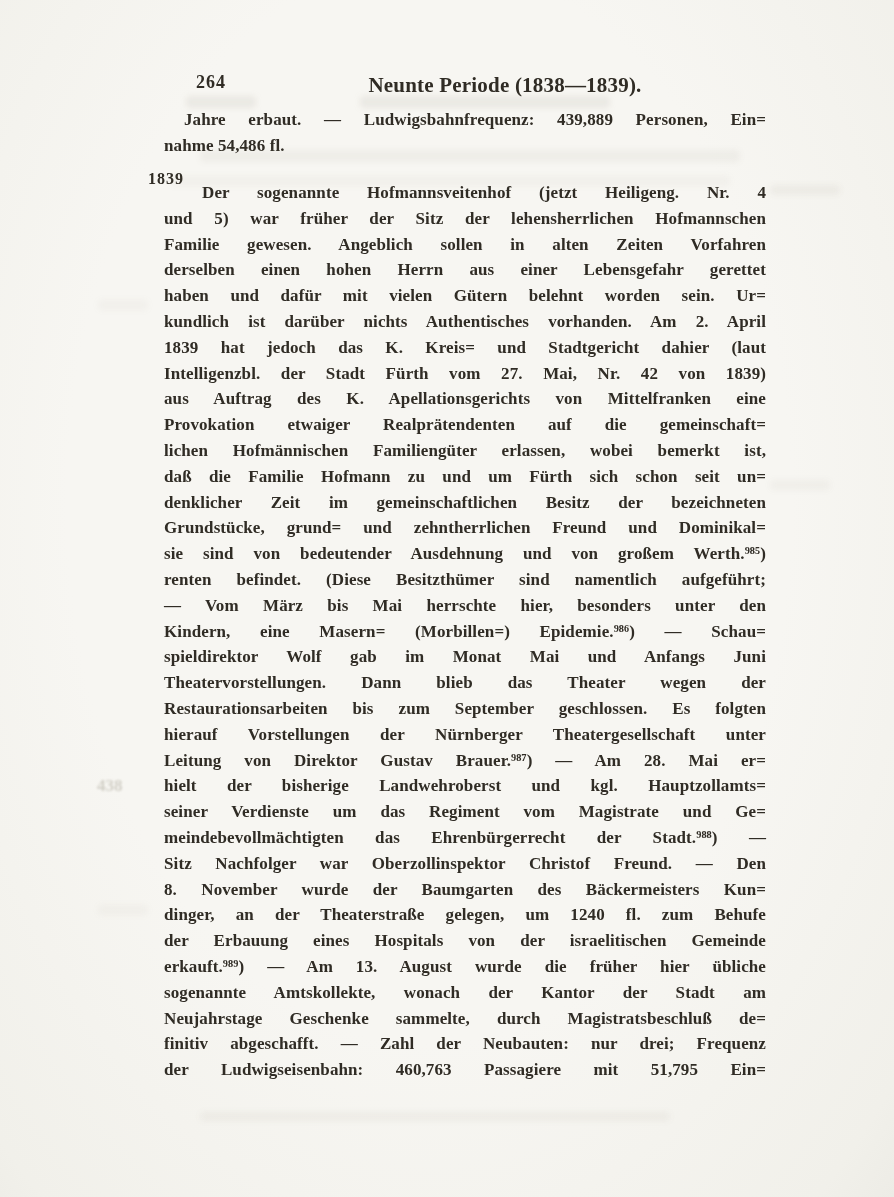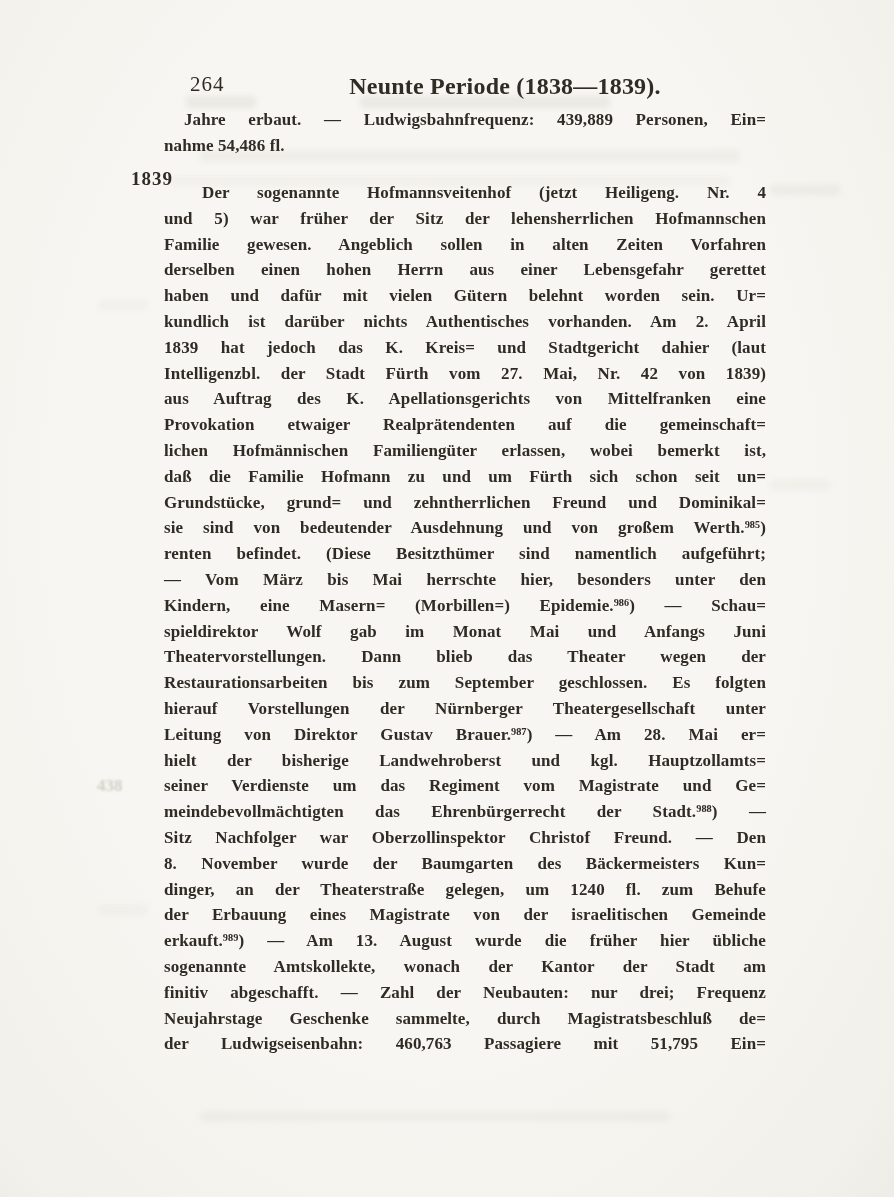--- a/index.html
+++ b/index.html
@@ -9,45 +9,45 @@
     margin:0 auto;
     background:#f5f4ef;
     background-image: radial-gradient(ellipse at 48% 42%, #f7f6f2 55%, #f1f0ea 92%, #edece6 100%);
     overflow:hidden;
     font-family:"Liberation Serif","DejaVu Serif",serif;
     color:#302c25;
   }
   
   .header { position:absolute; top:72px; left:164px; width:602px; height:28px; }
   .page-number {
-    position:absolute; left:26px; top:0;
-    font-size:21px; font-weight:400; letter-spacing:1px;
+    position:absolute; left:32px; top:0;
+    font-size:18px; font-weight:700; letter-spacing:1px;
   }
   .running-title {
     position:absolute; left:40px; right:-40px; top:1px;
     text-align:center;
-    font-size:24px; font-weight:700; letter-spacing:0.2px;
+    font-size:21px; font-weight:700; letter-spacing:0.2px;
   }
   
   .para { position:absolute; left:164px; width:602px; }
   .p1 { top:107px; }
   .p2 { top:180px; }
   .line {
     height:25.8px; line-height:25.8px;
     font-size:17px; font-weight:700;
     letter-spacing:0.1px;
     text-align:justify; text-align-last:justify; text-justify:inter-word;
     white-space:normal; overflow:visible;
   }
   .p1 .line:first-child { text-indent:20px; }
   .p1 .line:last-child { text-align-last:left; }
   .p2 .line:first-child { text-indent:38px; }
   .margin-year {
-    position:absolute; left:131px; top:166px;
-    font-size:19px; font-weight:700; line-height:25.8px;
+    position:absolute; left:148px; top:166px;
+    font-size:16px; font-weight:700; line-height:25.8px;
     letter-spacing:1px;
   }
   
   .ghost {
     position:absolute;
     background:rgba(148,140,120,0.12);
     filter:blur(3px);
     border-radius:4px;
     pointer-events:none;
   }
@@ -82,41 +82,42 @@
       <div class="line">Familie gewesen. Angeblich sollen in alten Zeiten Vorfahren</div>
       <div class="line">derselben einen hohen Herrn aus einer Lebensgefahr gerettet</div>
       <div class="line">haben und dafür mit vielen Gütern belehnt worden sein. Ur=</div>
       <div class="line">kundlich ist darüber nichts Authentisches vorhanden. Am 2. April</div>
       <div class="line">1839 hat jedoch das K. Kreis= und Stadtgericht dahier (laut</div>
       <div class="line">Intelligenzbl. der Stadt Fürth vom 27. Mai, Nr. 42 von 1839)</div>
       <div class="line">aus Auftrag des K. Apellationsgerichts von Mittelfranken eine</div>
       <div class="line">Provokation etwaiger Realprätendenten auf die gemeinschaft=</div>
       <div class="line">lichen Hofmännischen Familiengüter erlassen, wobei bemerkt ist,</div>
       <div class="line">daß die Familie Hofmann zu und um Fürth sich schon seit un=</div>
+      <div class="line">denklicher Zeit im gemeinschaftlichen Besitz der bezeichneten</div>
       <div class="line">Grundstücke, grund= und zehntherrlichen Freund und Dominikal=</div>
       <div class="line">sie sind von bedeutender Ausdehnung und von großem Werth.⁹⁸⁵)</div>
       <div class="line">renten befindet. (Diese Besitzthümer sind namentlich aufgeführt;</div>
       <div class="line">— Vom März bis Mai herrschte hier, besonders unter den</div>
       <div class="line">Kindern, eine Masern= (Morbillen=) Epidemie.⁹⁸⁶) — Schau=</div>
       <div class="line">spieldirektor Wolf gab im Monat Mai und Anfangs Juni</div>
       <div class="line">Theatervorstellungen. Dann blieb das Theater wegen der</div>
       <div class="line">Restaurationsarbeiten bis zum September geschlossen. Es folgten</div>
       <div class="line">hierauf Vorstellungen der Nürnberger Theatergesellschaft unter</div>
       <div class="line">Leitung von Direktor Gustav Brauer.⁹⁸⁷) — Am 28. Mai er=</div>
       <div class="line">hielt der bisherige Landwehroberst und kgl. Hauptzollamts=</div>
       <div class="line">seiner Verdienste um das Regiment vom Magistrate und Ge=</div>
       <div class="line">meindebevollmächtigten das Ehrenbürgerrecht der Stadt.⁹⁸⁸) —</div>
       <div class="line">Sitz Nachfolger war Oberzollinspektor Christof Freund. — Den</div>
       <div class="line">8. November wurde der Baumgarten des Bäckermeisters Kun=</div>
       <div class="line">dinger, an der Theaterstraße gelegen, um 1240 fl. zum Behufe</div>
-      <div class="line">der Erbauung eines Magistrate von der israelitischen Gemeinde</div>
+      <div class="line">der Erbauung eines Hospitals von der israelitischen Gemeinde</div>
       <div class="line">erkauft.⁹⁸⁹) — Am 13. August wurde die früher hier übliche</div>
       <div class="line">sogenannte Amtskollekte, wonach der Kantor der Stadt am</div>
+      <div class="line">Neujahrstage Geschenke sammelte, durch Magistratsbeschluß de=</div>
       <div class="line">finitiv abgeschafft. — Zahl der Neubauten: nur drei; Frequenz</div>
-      <div class="line">Neujahrstage Geschenke sammelte, durch Magistratsbeschluß de=</div>
       <div class="line">der Ludwigseisenbahn: 460,763 Passagiere mit 51,795 Ein=</div>
     </div>
 
   <div class="ghost" style="left:186px; top:96px; width:70px; height:12px;"></div>
   <div class="ghost" style="left:360px; top:96px; width:250px; height:12px;"></div>
   <div class="ghost" style="left:200px; top:150px; width:540px; height:12px; opacity:0.7;"></div>
   <div class="ghost" style="left:170px; top:176px; width:560px; height:10px; opacity:0.5;"></div>
   <div class="ghost" style="left:770px; top:185px; width:70px; height:10px; opacity:0.8;"></div>
   <div class="ghost" style="left:770px; top:480px; width:60px; height:10px; opacity:0.6;"></div>
   <div class="ghost" style="left:98px; top:300px; width:50px; height:10px; opacity:0.5;"></div>

